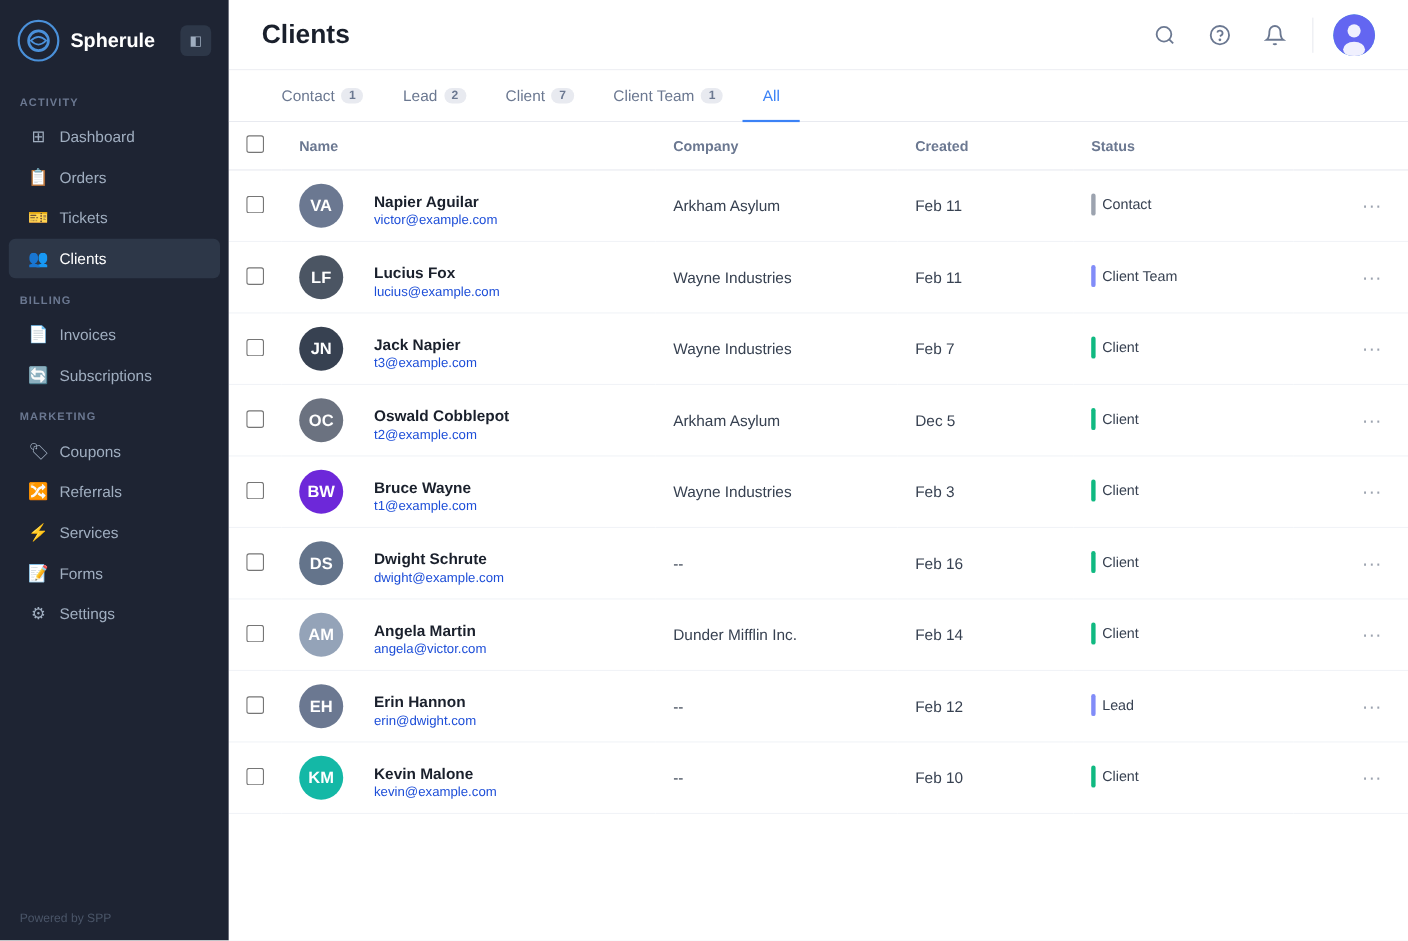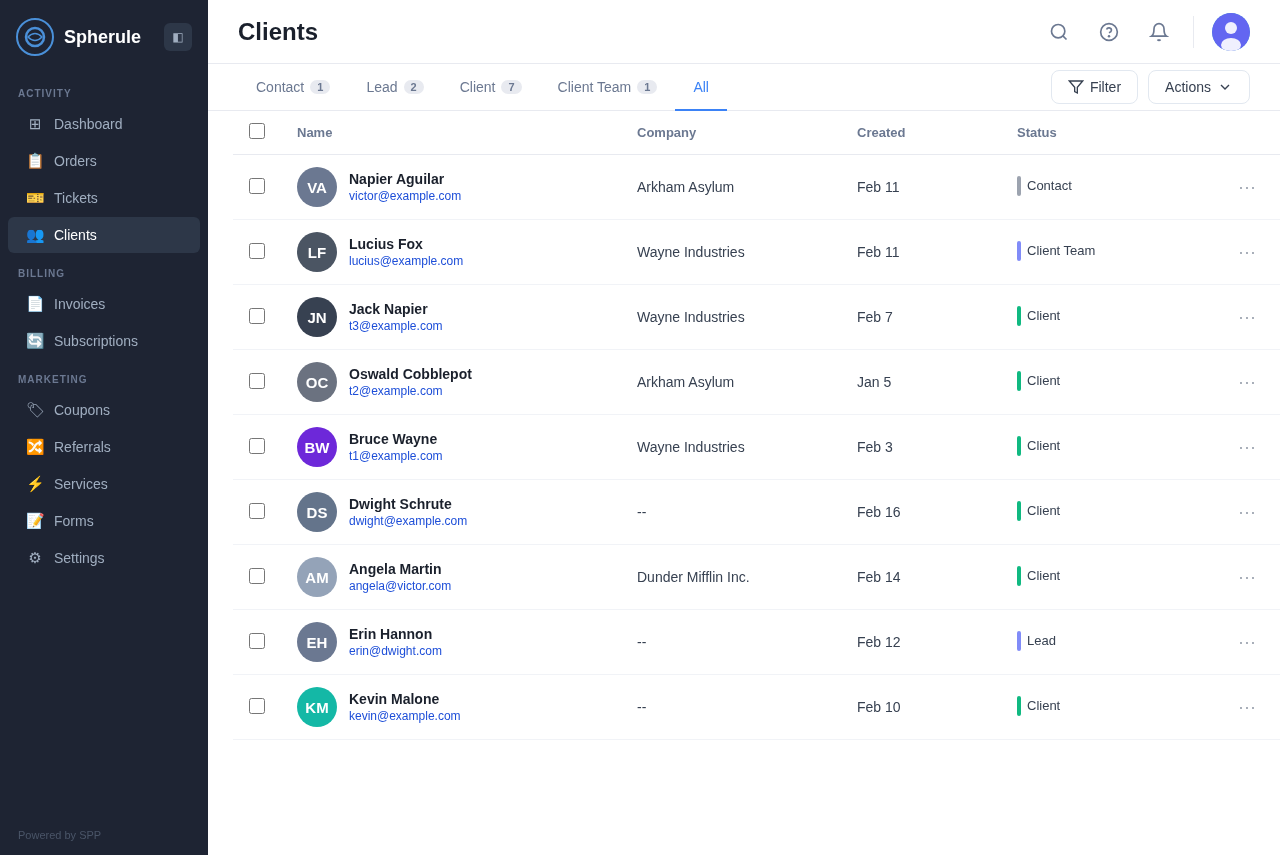--- a/index.html
+++ b/index.html
@@ -189,21 +189,20 @@
       cursor: pointer;
       font-size: 14px;
       color: #374151;
       font-weight: 500;
     }
 
     
     .table-wrap {
       flex: 1;
       overflow-y: auto;
-      margin-left: 25px;
     }
     table {
       width: 100%;
       border-collapse: collapse;
     }
     thead tr {
       border-bottom: 1px solid #e8eaf0;
     }
     thead th {
       text-align: left;
@@ -221,21 +220,21 @@
     tbody tr {
       border-bottom: 1px solid #f1f3f7;
     }
     tbody td {
       padding: 12px 16px;
       font-size: 14px;
       color: #374151;
       vertical-align: middle;
     }
     .check-cell { width: 40px; }
-    .name-cell { display: flex; align-items: center; gap: 12px; }
+    .name-cell { display: flex; align-items: flex-end; gap: 28px; }
     .client-avatar {
       width: 40px;
       height: 40px;
       border-radius: 50%;
       overflow: hidden;
       flex-shrink: 0;
       background: #e2e8f0;
       display: flex; align-items: center; justify-content: center;
       font-weight: 700;
       font-size: 15px;
@@ -399,34 +398,20 @@
           <span class="tab-badge">7</span>
         </div>
         <div class="tab-item">
           <span>Client Team</span>
           <span class="tab-badge">1</span>
         </div>
         <div class="tab-item active">
           <span>All</span>
         </div>
       </div>
-    <div class="filter-actions">
-      <button class="filter-btn">
-        <svg width="16" height="16" fill="none" stroke="currentColor" stroke-width="2" viewBox="0 0 24 24">
-            <polygon points="22 3 2 3 10 12.46 10 19 14 21 14 12.46 22 3"></polygon>
-          </svg>
-        <span>Filter</span>
-      </button>
-      <button class="actions-btn">
-        <span>Actions</span>
-        <svg width="16" height="16" fill="none" stroke="currentColor" stroke-width="2" viewBox="0 0 24 24">
-            <polyline points="6 9 12 15 18 9"></polyline>
-          </svg>
-      </button>
-    </div>
   </div>
 
   <div class="table-wrap">
     <table>
       <thead>
         <tr>
           <th class="check-cell"><input type="checkbox" style=""></th>
           <th class="name-col">Name</th>
           <th class="company-col">Company</th>
           <th class="created-col">Created</th>
@@ -517,21 +502,21 @@
     <td>
       <div class="name-cell">
         <div class="client-avatar" style="background:#6b7280;">OC</div>
         <div>
           <div class="client-name">Oswald Cobblepot</div>
           <div class="client-email">t2@example.com</div>
         </div>
       </div>
     </td>
     <td>Arkham Asylum</td>
-    <td>Jan 5</td>
+    <td>Dec 5</td>
     <td>
       <span class="status-badge">
         <span class="status-dot client"></span>
         <span>Client</span>
       </span>
     </td>
     <td style="text-align:right;">
       <button class="row-menu-btn">···</button>
     </td>
   </tr>

